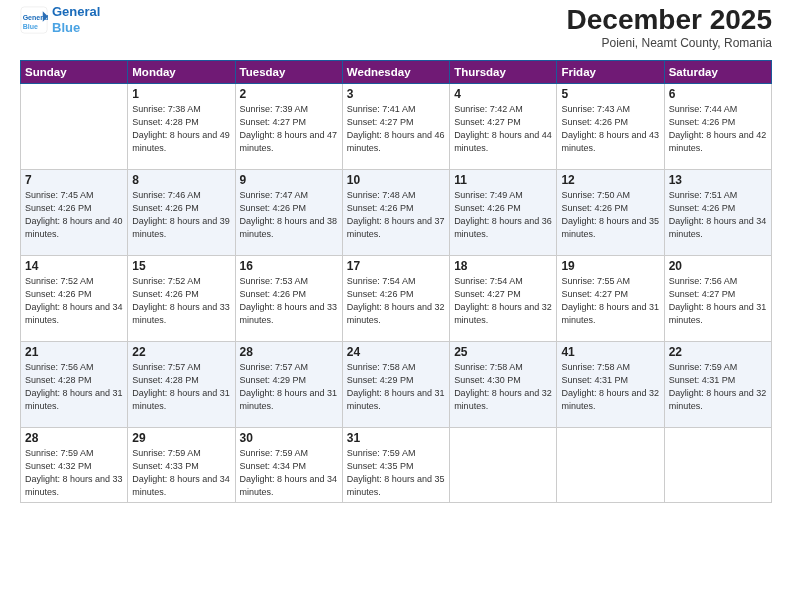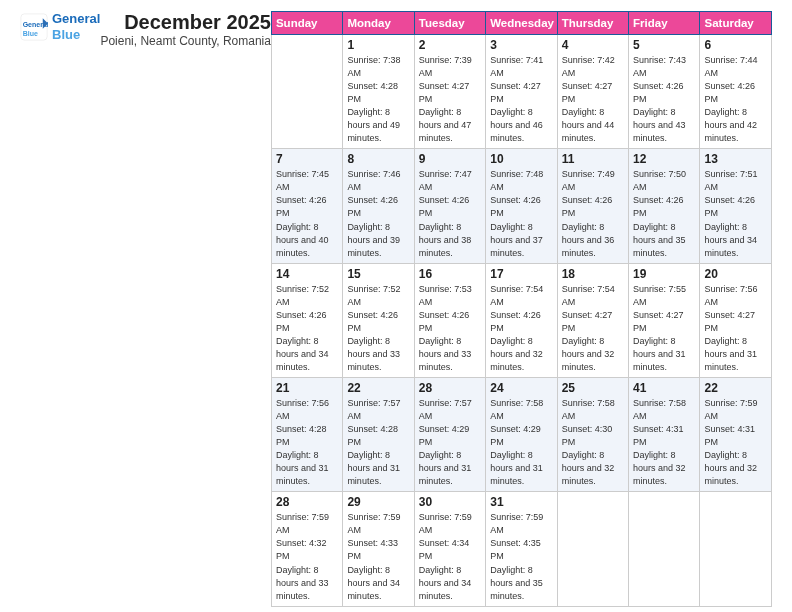--- a/index.html
+++ b/index.html
@@ -6,23 +6,23 @@
     body {
       font-family: Arial, sans-serif;
       background: #fff;
       width: 792px;
       height: 612px;
       overflow: hidden;
     }
     .page {
       width: 792px;
       height: 456px;
-      padding: 11px 20px 10px 20px;
+      padding: 4px 20px 10px 20px;
       display: flex;
-      flex-direction: row;
+      flex-direction: column;
     }
     .header {
       display: flex;
       justify-content: space-between;
       align-items: flex-start;
       margin-bottom: 10px;
     }
     .logo {
       display: flex;
       align-items: center;
@@ -40,36 +40,36 @@
       color: #4ba3e3;
     }
     .logo-icon {
       width: 28px;
       height: 28px;
     }
     .title-block {
       text-align: right;
     }
     .month-title {
-      font-size: 20px;
+      font-size: 28px;
       font-weight: bold;
       color: #222;
     }
     .subtitle {
       font-size: 12px;
       color: #444;
     }
     .calendar {
       flex: 1;
       border-collapse: collapse;
       width: 100%;
       table-layout: fixed;
     }
     .calendar th {
-      background: #ec4899;
+      background: #701a75;
       color: #fff;
       font-size: 11.5px;
       font-weight: bold;
       padding: 5px 4px;
       text-align: left;
       border: 1px solid #1a5a9a;
     }
     .calendar td {
       border: 1px solid #ccc;
       vertical-align: top;

